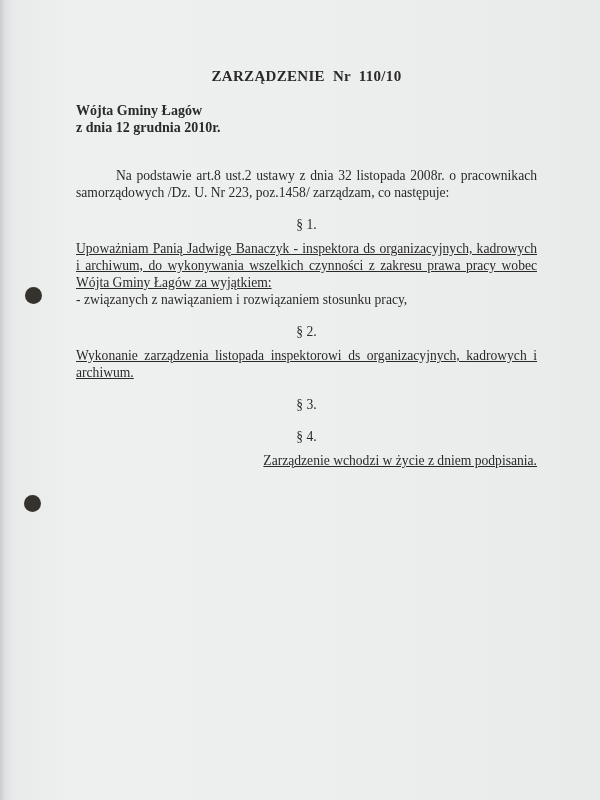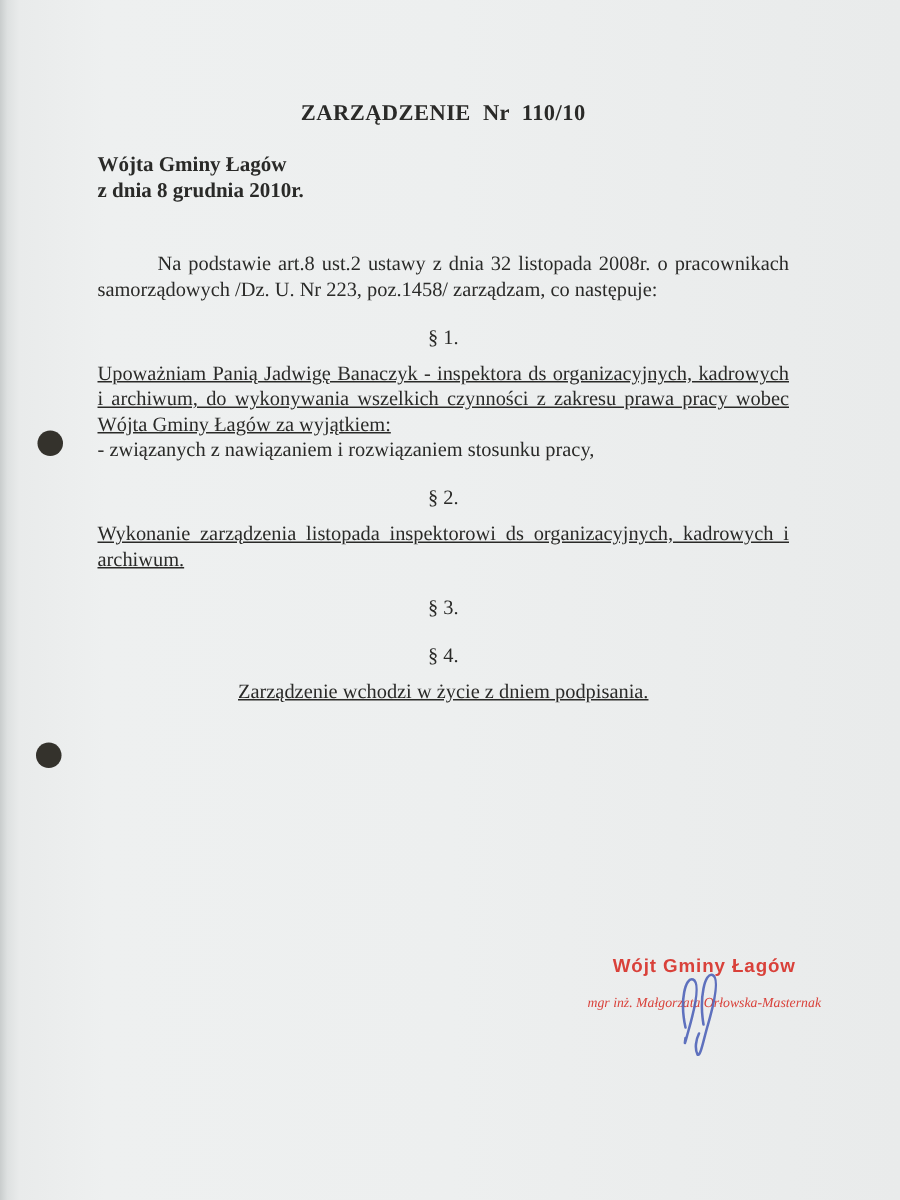--- a/index.html
+++ b/index.html
@@ -26,21 +26,21 @@
     width: 17px;
     height: 17px;
     border-radius: 50%;
     background: var(--hole-punch, #34322c);
   }
   .hole-top    { left: 25px; top: 287px; }
   .hole-bottom { left: 24px; top: 495px; }
 
   .doc {
     position: absolute;
-    left: 65px;
+    left: 76px;
     top: 60px;
     width: 461px;
     font-size: 13.6px;
     line-height: 17px;
   }
   .title {
     margin: 8px 0 0;
     font-size: 15px;
     font-weight: bold;
     text-align: center;
@@ -68,21 +68,21 @@
   }
   .section-marker {
     margin: 15px 0 7px;
     text-align: center;
   }
   .para {
     margin: 0;
     text-align: justify;
     text-decoration: underline;
   }
-  .para.no-justify { text-align: center; }
+  .para.no-justify { text-align: right; }
   .list-line { margin: 0; font-family: Liberation Serif, serif; }
 
   .signature-block {
     position: absolute;
     left: 382px;
     top: 637px;
     width: 175px;
     text-align: center;
   }
   .stamp-title {
@@ -123,43 +123,34 @@
 
   <div class="hole hole-top"></div>
   <div class="hole hole-bottom"></div>
 
   <div class="doc">
 
     <h1 class="title">ZARZĄDZENIE  Nr 110/10</h1>
 
     <div class="authority-block">
       <div>Wójta Gminy Łagów</div>
-      <div>z dnia 8 grudnia 2010r.</div>
+      <div>z dnia 12 grudnia 2010r.</div>
     </div>
 
 
     <p class="preamble">Na podstawie art.8 ust.2 ustawy z dnia 32 listopada 2008r. o pracownikach samorządowych /Dz. U. Nr 223, poz.1458/ zarządzam, co następuje:</p>
 
     <div class="section-marker">§ 1.</div>
     <p class="para">Upoważniam Panią Jadwigę Banaczyk - inspektora ds organizacyjnych, kadrowych i archiwum, do wykonywania wszelkich czynności z zakresu prawa pracy wobec Wójta Gminy Łagów za wyjątkiem:</p>
     <div class="list-line">- związanych z nawiązaniem i rozwiązaniem stosunku pracy,</div>
 
     <div class="section-marker">§ 2.</div>
     <p class="para">Wykonanie zarządzenia listopada inspektorowi ds organizacyjnych, kadrowych i archiwum.</p>
 
     <div class="section-marker">§ 3.</div>
 
     <div class="section-marker">§ 4.</div>
     <p class="para no-justify">Zarządzenie wchodzi w życie z dniem podpisania.</p>
 
   </div>
 
-  <div class="signature-block">
-    <div class="stamp-title">Wójt Gminy Łagów</div>
-    <svg class="scribble" viewBox="0 0 52 62" xmlns="http://www.w3.org/2000/svg">
-      <path d="M13 40 C 9 22, 13 6, 18 8 C 23 10, 19 28, 15 42 C 13 49, 12 54, 13 47
-               M25 38 C 22 20, 26 3, 31 5 C 36 7, 32 24, 28 38 C 25 48, 23 60, 21 58
-               M21 58 C 19 54, 20 48, 22 44"></path>
-    </svg>
-    <div class="stamp-name">mgr inż. Małgorzata Orłowska-Masternak</div>
-  </div>
 
 </div>
 
 </body></html>

